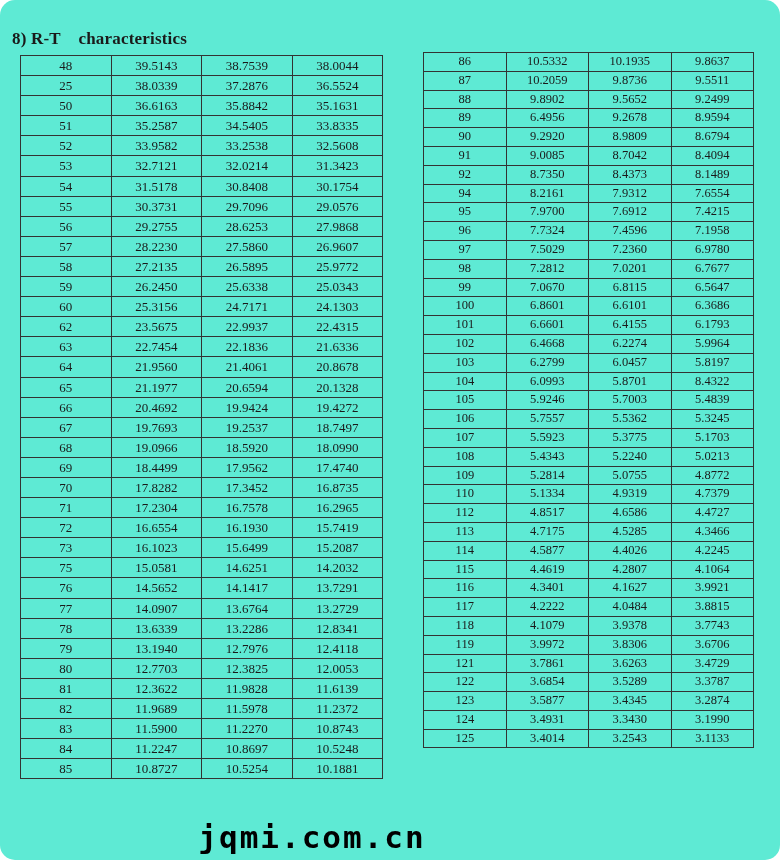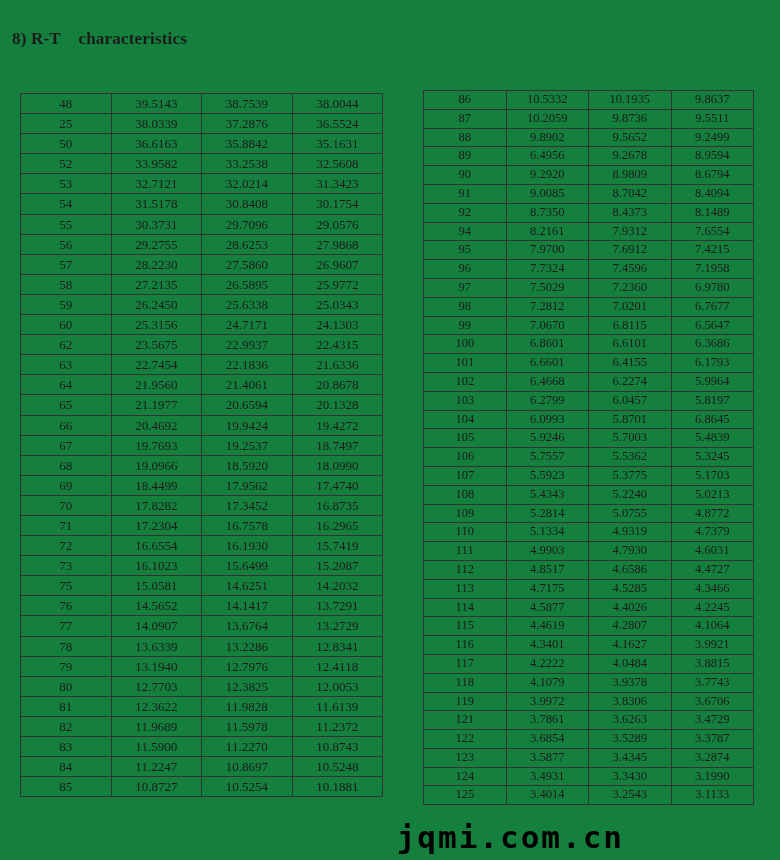--- a/index.html
+++ b/index.html
@@ -4,37 +4,37 @@
 <style>
   html, body {
     margin: 0;
     padding: 0;
     background: #ffffff;
   }
   .page {
     position: relative;
     width: 780px;
     height: 860px;
-    background: #15803d;
+    background: #5eead4;
     font-family: "Liberation Serif", serif;
     color: #1a1a1a;
     overflow: hidden;
+    border-radius: 15px;
   }
   .page-title {
     position: absolute;
     left: 12px;
     top: 29px;
     font-size: 17px;
     font-weight: bold;
     white-space: pre;
     letter-spacing: 0.2px;
   }
   .tbl-wrap {
     position: absolute;
-    margin-top: 38px;
   }
   .tbl-left-wrap {
     left: 20px;
     top: 55px;
     width: 363px;
   }
   .tbl-right-wrap {
     left: 423px;
     top: 52px;
     width: 331px;
@@ -60,21 +60,21 @@
   .tbl-right-wrap td {
     height: 17.8px;
     line-height: 17.8px;
     font-size: 12.5px;
   }
   .watermark {
     position: absolute;
     left: 0;
     top: 819px;
     width: 624px;
-    text-align: right;
+    text-align: center;
     font-family: "DejaVu Sans Mono", monospace;
     font-weight: bold;
     font-size: 31px;
     letter-spacing: 2px;
     color: #000000;
   }
 </style>
 </head>
 <body>
 
@@ -97,20 +97,26 @@
             <td>37.2876</td>
             <td>36.5524</td>
           </tr>
           <tr>
             <td>50</td>
             <td>36.6163</td>
             <td>35.8842</td>
             <td>35.1631</td>
           </tr>
           <tr>
+            <td>51</td>
+            <td>35.2587</td>
+            <td>34.5405</td>
+            <td>33.8335</td>
+          </tr>
+          <tr>
             <td>52</td>
             <td>33.9582</td>
             <td>33.2538</td>
             <td>32.5608</td>
           </tr>
           <tr>
             <td>53</td>
             <td>32.7121</td>
             <td>32.0214</td>
             <td>31.3423</td>
@@ -401,21 +407,21 @@
           <tr>
             <td>103</td>
             <td>6.2799</td>
             <td>6.0457</td>
             <td>5.8197</td>
           </tr>
           <tr>
             <td>104</td>
             <td>6.0993</td>
             <td>5.8701</td>
-            <td>6.8645</td>
+            <td>8.4322</td>
           </tr>
           <tr>
             <td>105</td>
             <td>5.9246</td>
             <td>5.7003</td>
             <td>5.4839</td>
           </tr>
           <tr>
             <td>106</td>
             <td>5.7557</td>
@@ -440,26 +446,20 @@
             <td>5.0755</td>
             <td>4.8772</td>
           </tr>
           <tr>
             <td>110</td>
             <td>5.1334</td>
             <td>4.9319</td>
             <td>4.7379</td>
           </tr>
           <tr>
-            <td>111</td>
-            <td>4.9903</td>
-            <td>4.7930</td>
-            <td>4.6031</td>
-          </tr>
-          <tr>
             <td>112</td>
             <td>4.8517</td>
             <td>4.6586</td>
             <td>4.4727</td>
           </tr>
           <tr>
             <td>113</td>
             <td>4.7175</td>
             <td>4.5285</td>
             <td>4.3466</td>

